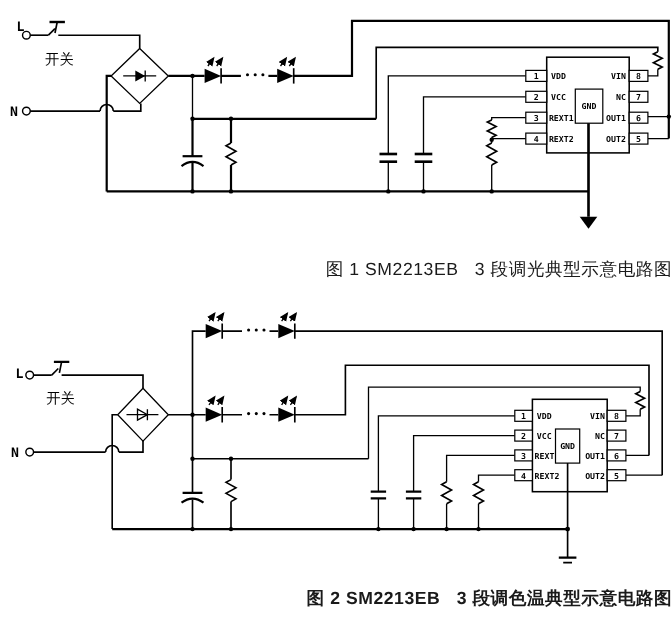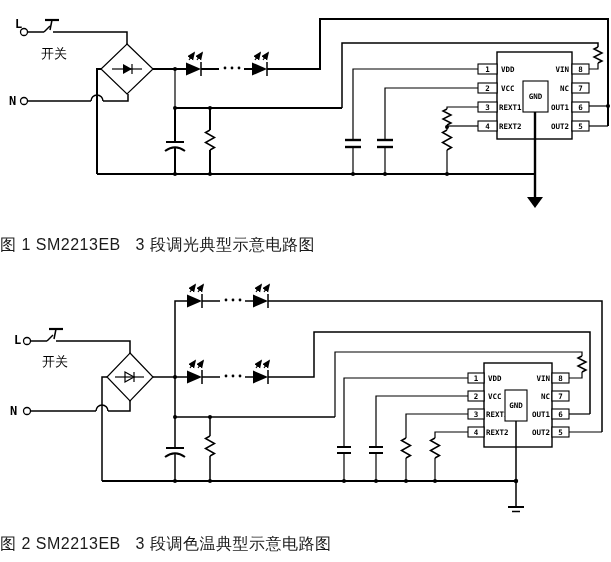--- a/index.html
+++ b/index.html
@@ -1,25 +1,25 @@
 <!DOCTYPE html>
 <html><head>
 <meta charset="utf-8">
 <style>
   html,body{margin:0;padding:0;background:#fff;}
   #screen{position:relative;width:611px;height:562px;background:#ffffff;overflow:hidden;
           font-family:"Liberation Sans",sans-serif;color:#000;}
   svg{position:absolute;left:0;display:block;}
   #fig1-svg{top:0;}
   #fig2-svg{top:270px;}
-  .caption{position:absolute;left:0;width:611px;text-align:left;font-size:16px;
+  .caption{position:absolute;left:0;width:611px;text-align:right;font-size:16px;
            letter-spacing:0.5px;color:#1a1a1a;white-space:pre;
            font-family:"Liberation Sans","DejaVu Sans",sans-serif;}
   #fig1-caption{top:235px;}
-  #fig2-caption{top:534px;}
+  #fig2-caption{top:534px;font-weight:bold;}
   .wire{stroke:#000;fill:none;}
   .w1{stroke-width:1.2;}
   .w15{stroke-width:1.5;}
   .w2{stroke-width:2;}
   .w22{stroke-width:2.2;}
   .fill{fill:#000;stroke:none;}
   .nofill{fill:none;stroke:#000;stroke-width:1.2;}
   .term{fill:#fff;stroke:#000;stroke-width:1.3;}
   .pinbox{fill:#fff;stroke:#000;stroke-width:1.1;}
   .icbody{fill:#fff;stroke:#000;stroke-width:1.4;}

